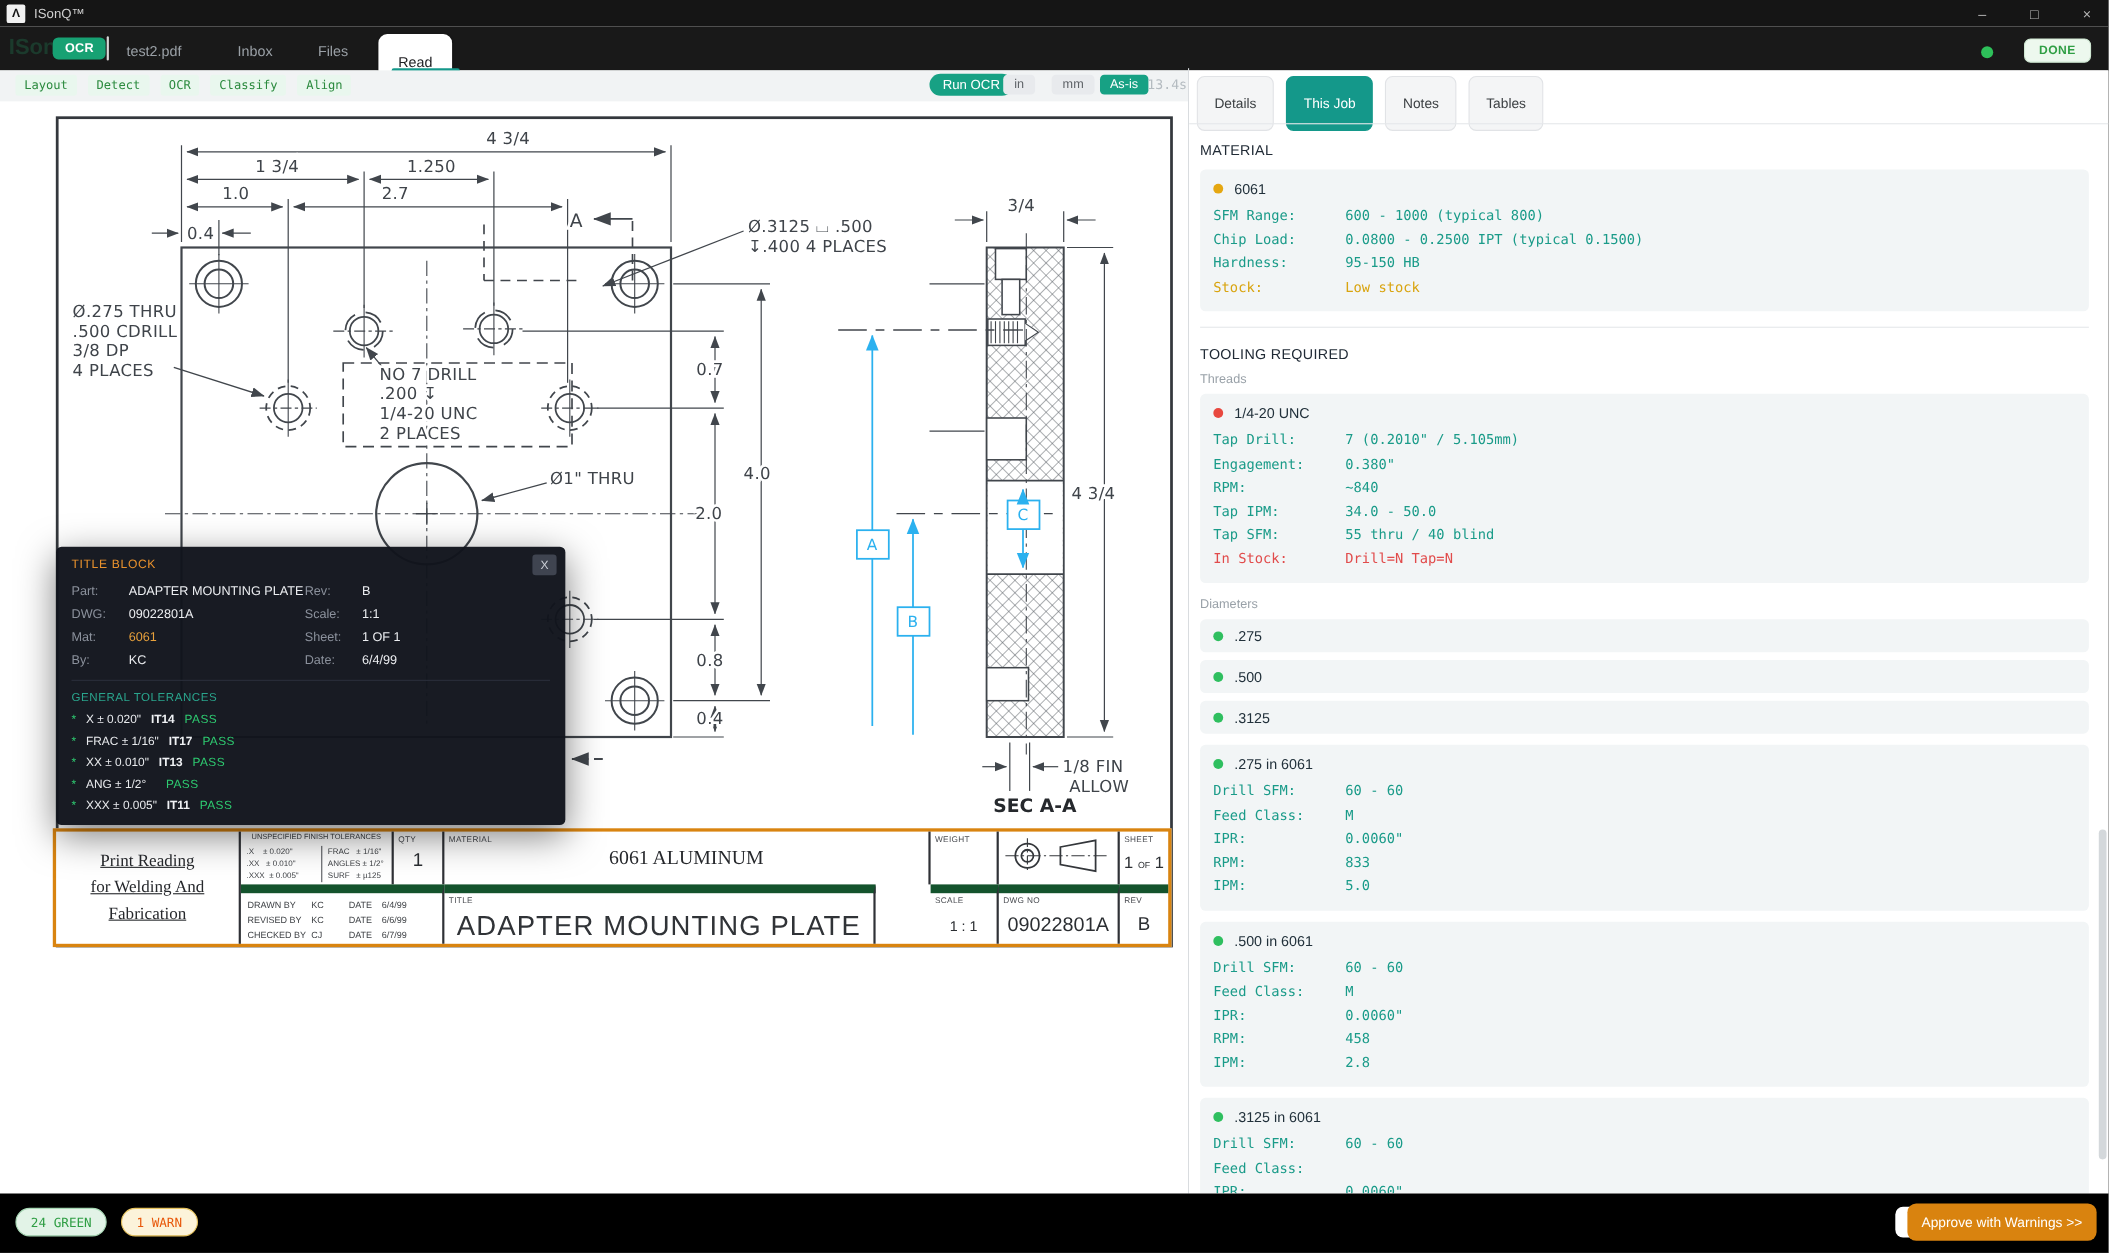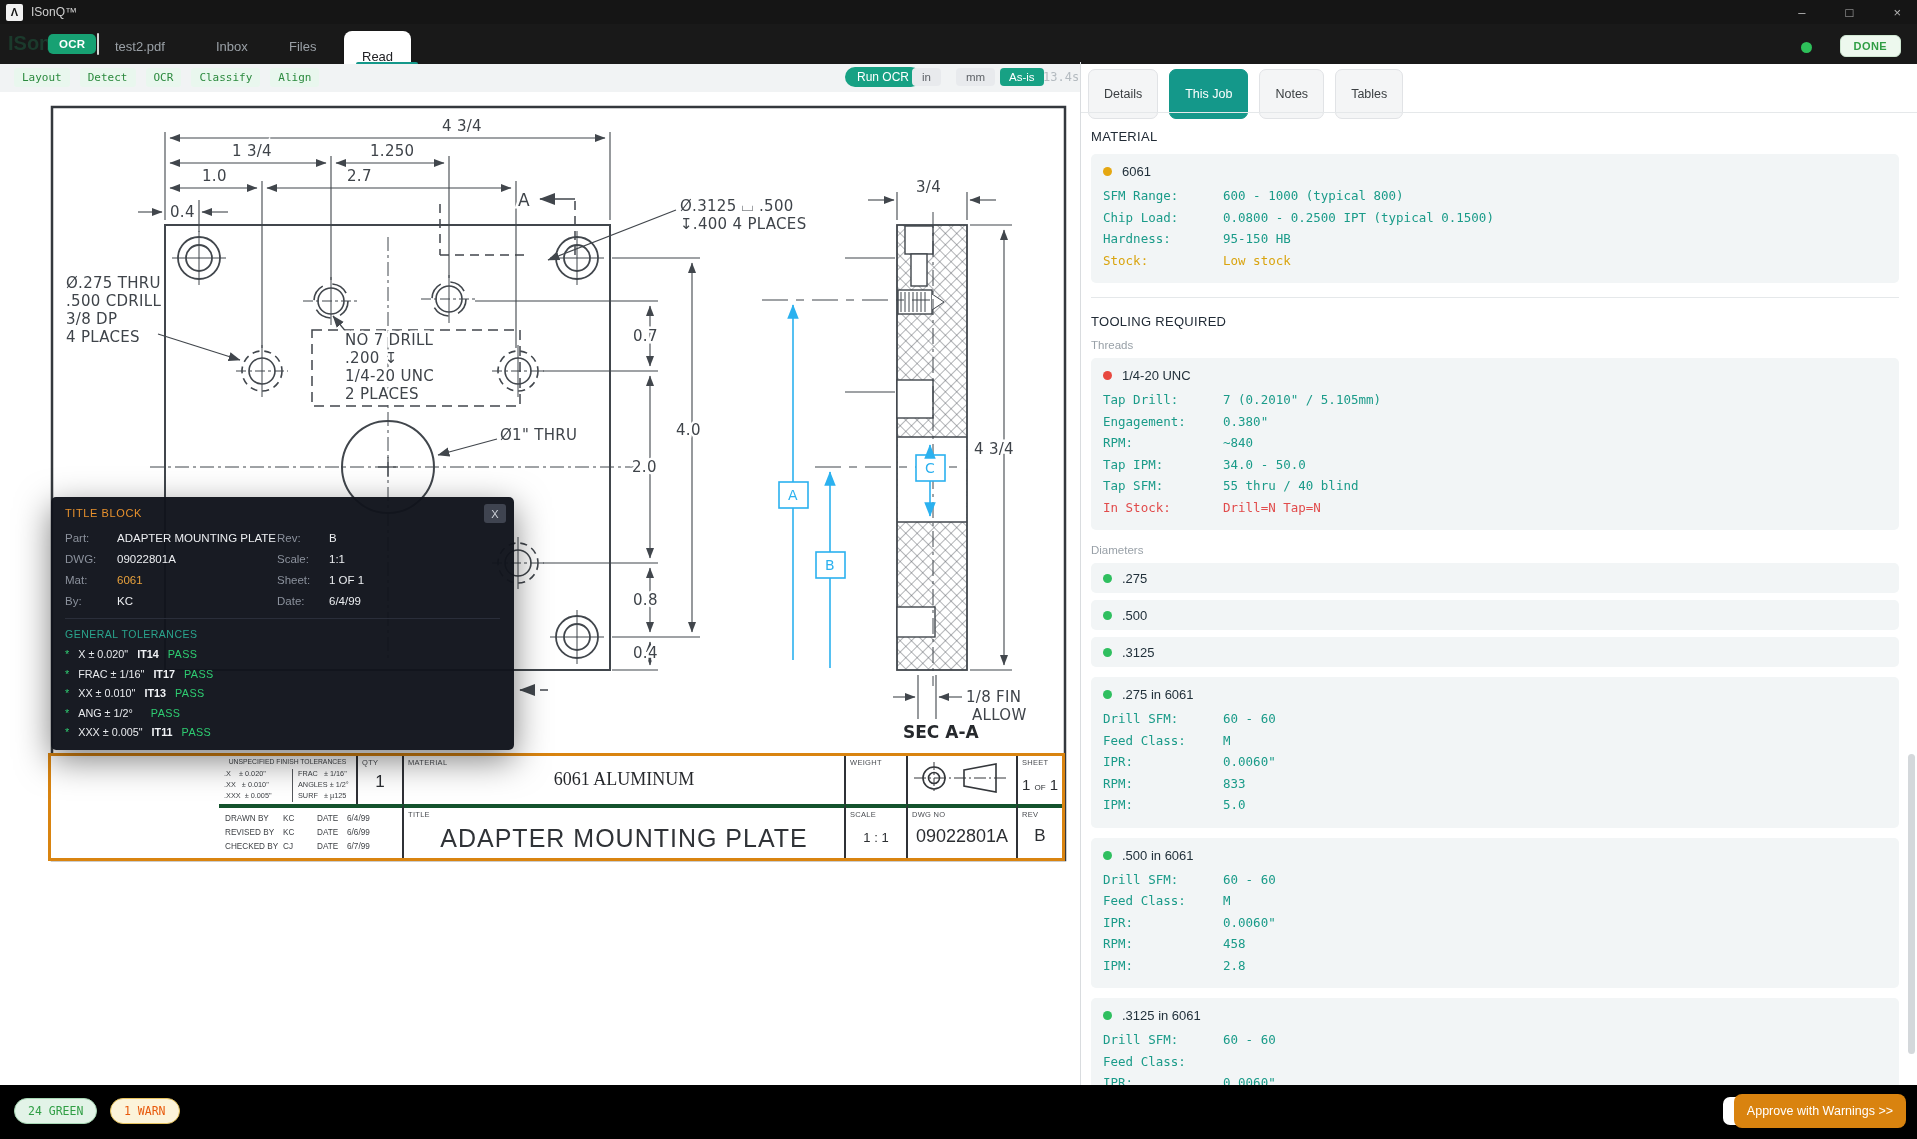--- a/index.html
+++ b/index.html
@@ -36,21 +36,21 @@
   .unit{position:absolute;top:4px;background:#e8eaed;color:#5f6368;font-size:11.5px;padding:3px 10px;border-radius:4px;}
   .asis{position:absolute;left:1000px;top:4px;background:#17a184;color:#fff;font-size:11.5px;padding:3px 9px;border-radius:4px;}
   .elapsed{position:absolute;left:1043px;top:6px;color:#b4bbc0;font-family:"DejaVu Sans Mono",monospace;font-size:12px;}
   
   .canvas{position:absolute;left:0;top:92px;width:1080px;height:993px;background:#fff;}
   .vsep{position:absolute;left:1080px;top:62px;width:1px;bottom:54px;background:#d9dcdf;}
   
   .tstrip{position:absolute;left:48px;top:661px;width:1017px;height:108px;border:3px solid #d98410;
           background:#fff;box-sizing:border-box;font-family:"Liberation Sans",sans-serif;color:#34373b;}
   .cell{position:absolute;border-right:2px solid #2f3136;box-sizing:border-box;}
-  .cell-b{border-top:4px solid #14532d;}
+  .cell-b{border-top:8px solid #14532d;}
   .microlabel{position:absolute;left:4px;top:2px;font-size:7.5px;color:#4a4d52;letter-spacing:.3px;}
   .course{display:flex;flex-direction:column;align-items:center;justify-content:center;
           font-family:"Liberation Serif",serif;font-size:15.5px;color:#26282c;line-height:1.55;}
   .course span{text-decoration:underline;}
   .tolhead{position:absolute;left:0;right:0;top:2px;text-align:center;font-size:6.8px;color:#3f4246;}
   .tolcol{position:absolute;top:13px;font-size:7.3px;line-height:1.5;color:#3f4246;white-space:pre;}
   .qtyval{position:absolute;left:0;right:0;top:16px;text-align:center;font-size:17px;color:#2b2e32;}
   .matval{position:absolute;left:0;right:0;top:13px;text-align:center;font-family:"Liberation Serif",serif;
           font-size:18px;color:#26282c;}
   .titleval{position:absolute;left:0;right:0;top:16px;text-align:center;font-size:25px;color:#303337;letter-spacing:1px;}
@@ -366,20 +366,25 @@
         <g stroke="none">
           <text x="788" y="408" class="ct">A</text>
           <text x="825" y="478" class="ct">B</text>
           <text x="925" y="381" class="ct">C</text>
         </g>
       </g>
     </svg>
 
     
     <div class="tstrip">
+      <div class="cell course" style="left:0;top:0;width:168px;height:102px">
+        <span>Print Reading</span>
+        <span>for Welding And</span>
+        <span>Fabrication</span>
+      </div>
       <div class="cell" style="left:168px;top:0;width:139px;height:48px">
         <div class="tolhead">UNSPECIFIED FINISH TOLERANCES</div>
         <div class="tolcol" style="left:5px">.X    ± 0.020"
 .XX   ± 0.010"
 .XXX  ± 0.005"</div>
         <div class="tolcol" style="left:73px;border-left:1px solid #55585c;padding-left:5px">FRAC   ± 1/16"
 ANGLES ± 1/2°
 SURF   ± µ125</div>
       </div>
       <div class="cell" style="left:307px;top:0;width:46px;height:48px">
@@ -417,21 +422,21 @@
           <span>REVISED BY</span>
             <span>KC</span>
             <span>DATE</span>
             <span>6/6/99</span>
           <span>CHECKED BY</span>
             <span>CJ</span>
             <span>DATE</span>
             <span>6/7/99</span>
         </div>
       </div>
-      <div class="cell cell-b" style="left:353px;top:48px;width:442px;height:54px">
+      <div class="cell cell-b" style="left:353px;top:48px;width:392px;height:54px">
         <div class="microlabel">TITLE</div>
         <div class="titleval">ADAPTER MOUNTING PLATE</div>
       </div>
       <div class="cell cell-b" style="left:795px;top:48px;width:62px;height:54px">
         <div class="microlabel">SCALE</div>
         <div class="scaleval">1 : 1</div>
       </div>
       <div class="cell cell-b" style="left:857px;top:48px;width:110px;height:54px">
         <div class="microlabel">DWG NO</div>
         <div class="dwgval">09022801A</div>

